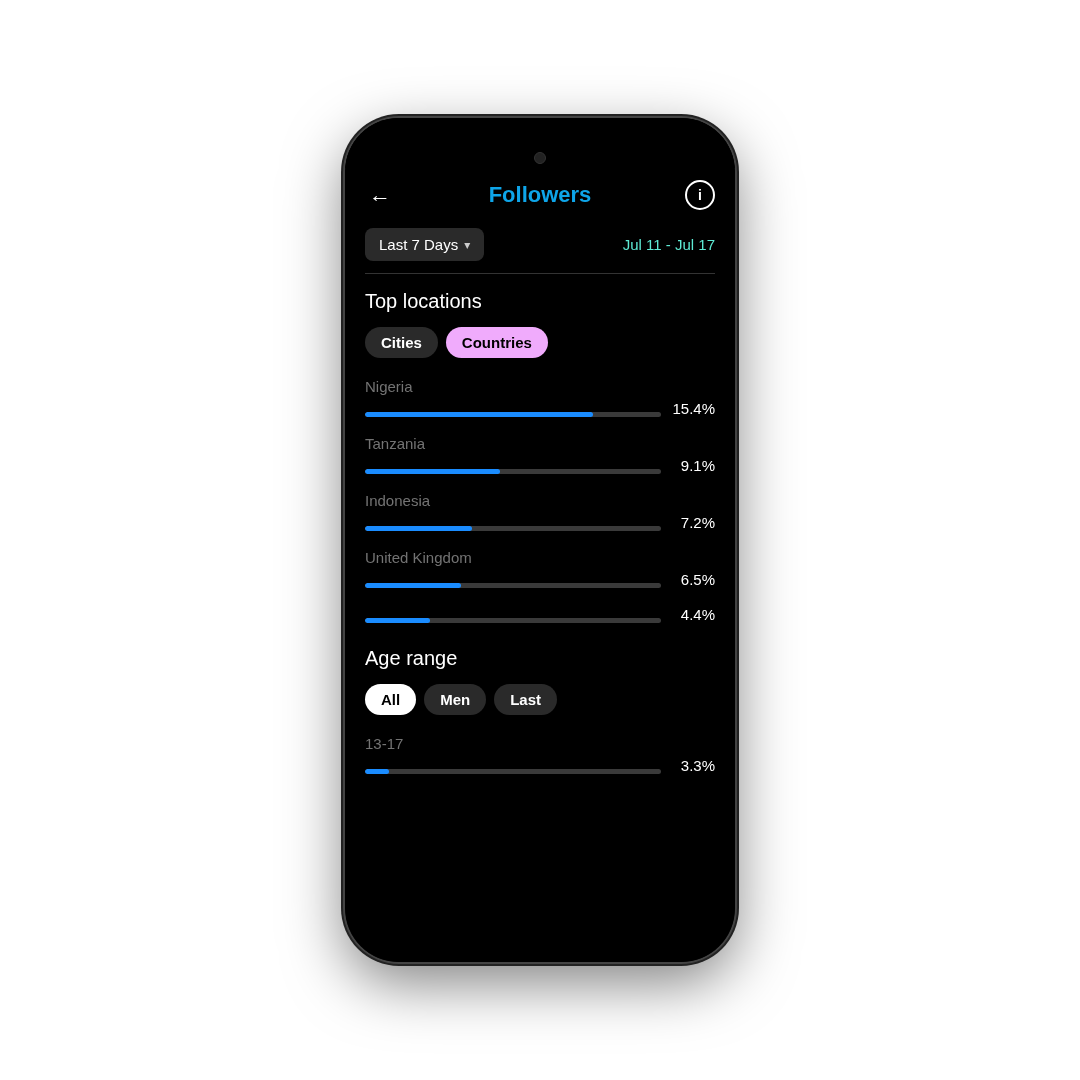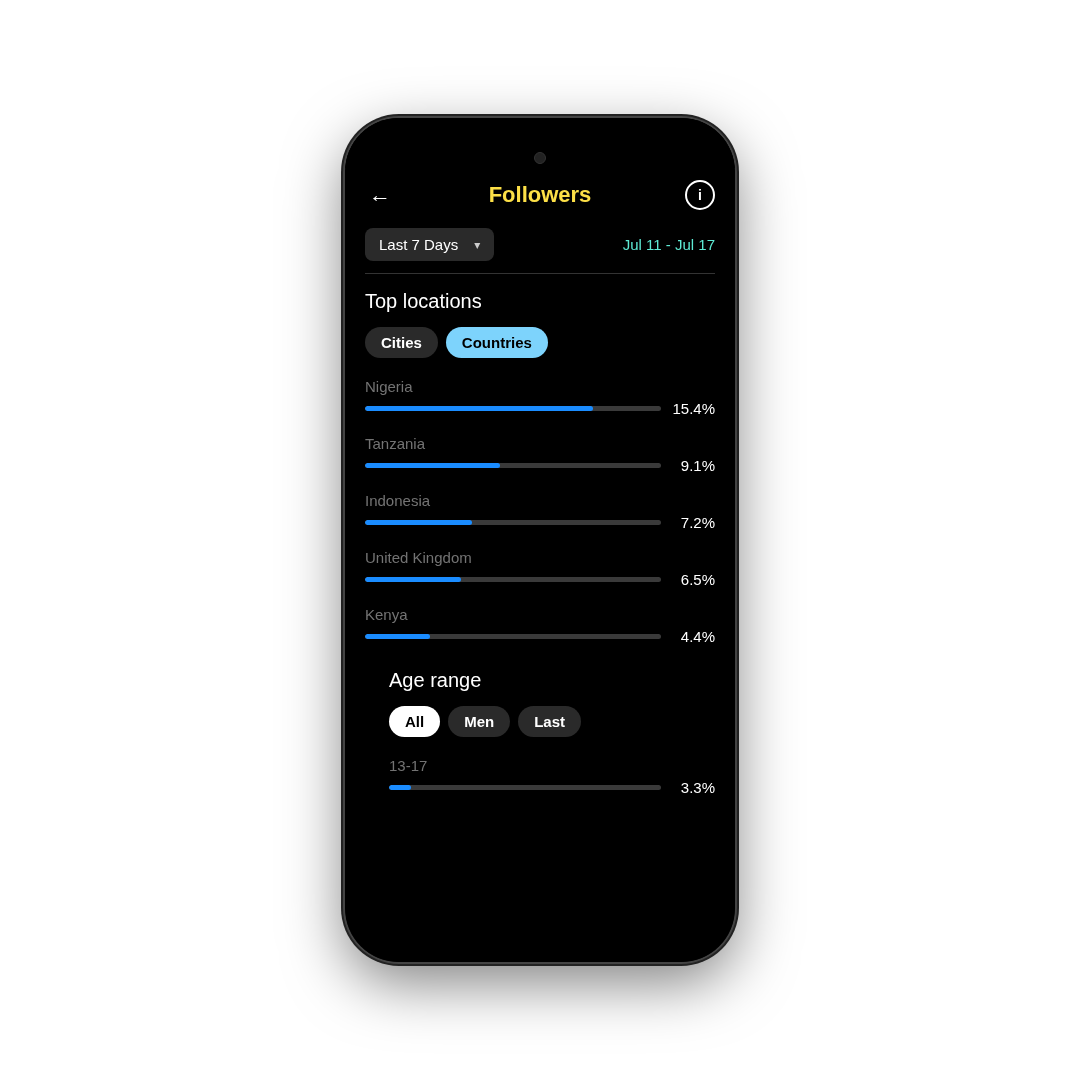--- a/index.html
+++ b/index.html
@@ -50,21 +50,21 @@
     .header {
       display: flex;
       align-items: center;
       justify-content: space-between;
       padding: 10px 20px;
       flex-shrink: 0;
     }
     .header-title {
       font-size: 22px;
       font-weight: 700;
-      color: #fde047;
+      color: #0ea5e9;
     }
     .back-btn {
       color: #fff;
       font-size: 22px;
       cursor: pointer;
       background: none;
       border: none;
       padding: 4px;
     }
     .info-btn {
@@ -91,21 +91,21 @@
     }
     .period-btn {
       background: #2a2a2a;
       border: none;
       border-radius: 8px;
       color: #fff;
       padding: 8px 14px;
       font-size: 15px;
       display: flex;
       align-items: center;
-      gap: 16px;
+      gap: 6px;
       cursor: pointer;
     }
     .chevron {
       font-size: 12px;
       color: #ccc;
     }
     .date-range {
       color: #5eead4;
       font-size: 15px;
       font-weight: 500;
@@ -140,39 +140,39 @@
     }
     .tab-btn {
       padding: 7px 16px;
       border-radius: 20px;
       font-size: 15px;
       font-weight: 600;
       cursor: pointer;
       border: none;
     }
     .tab-btn.active {
-      background: #7dd3fc;
+      background: #f0abfc;
       color: #000;
     }
     .tab-btn.inactive {
       background: #2a2a2a;
       color: #fff;
     }
     
     .bar-row {
       margin-bottom: 18px;
     }
     .bar-label {
       font-size: 15px;
       color: #737373;
       margin-bottom: 5px;
     }
     .bar-container {
       display: flex;
-      align-items: center;
+      align-items: flex-end;
       gap: 10px;
     }
     .bar-track {
       flex: 1;
       height: 5px;
       background: #3a3a3a;
       border-radius: 3px;
       position: relative;
       overflow: hidden;
     }
@@ -183,21 +183,20 @@
     }
     .bar-pct {
       font-size: 15px;
       color: #fff;
       min-width: 44px;
       text-align: right;
     }
     
     .age-section {
       margin-top: 24px;
-      margin-left: 24px;
     }
     
     .three-toggle {
       display: flex;
       gap: 8px;
       margin-bottom: 20px;
     }
     .three-btn {
       padding: 7px 16px;
       border-radius: 20px;
@@ -282,21 +281,20 @@
             <div class="bar-row">
       <div class="bar-label">United Kingdom</div>
       <div class="bar-container">
         <div class="bar-track">
           <div class="bar-fill" style="width:32.5%"></div>
         </div>
         <span class="bar-pct">6.5%</span>
       </div>
     </div>
             <div class="bar-row">
-      <div class="bar-label">Kenya</div>
       <div class="bar-container">
         <div class="bar-track">
           <div class="bar-fill" style="width:22.000000000000004%"></div>
         </div>
         <span class="bar-pct">4.4%</span>
       </div>
     </div>
           </div>
       </div>
 

